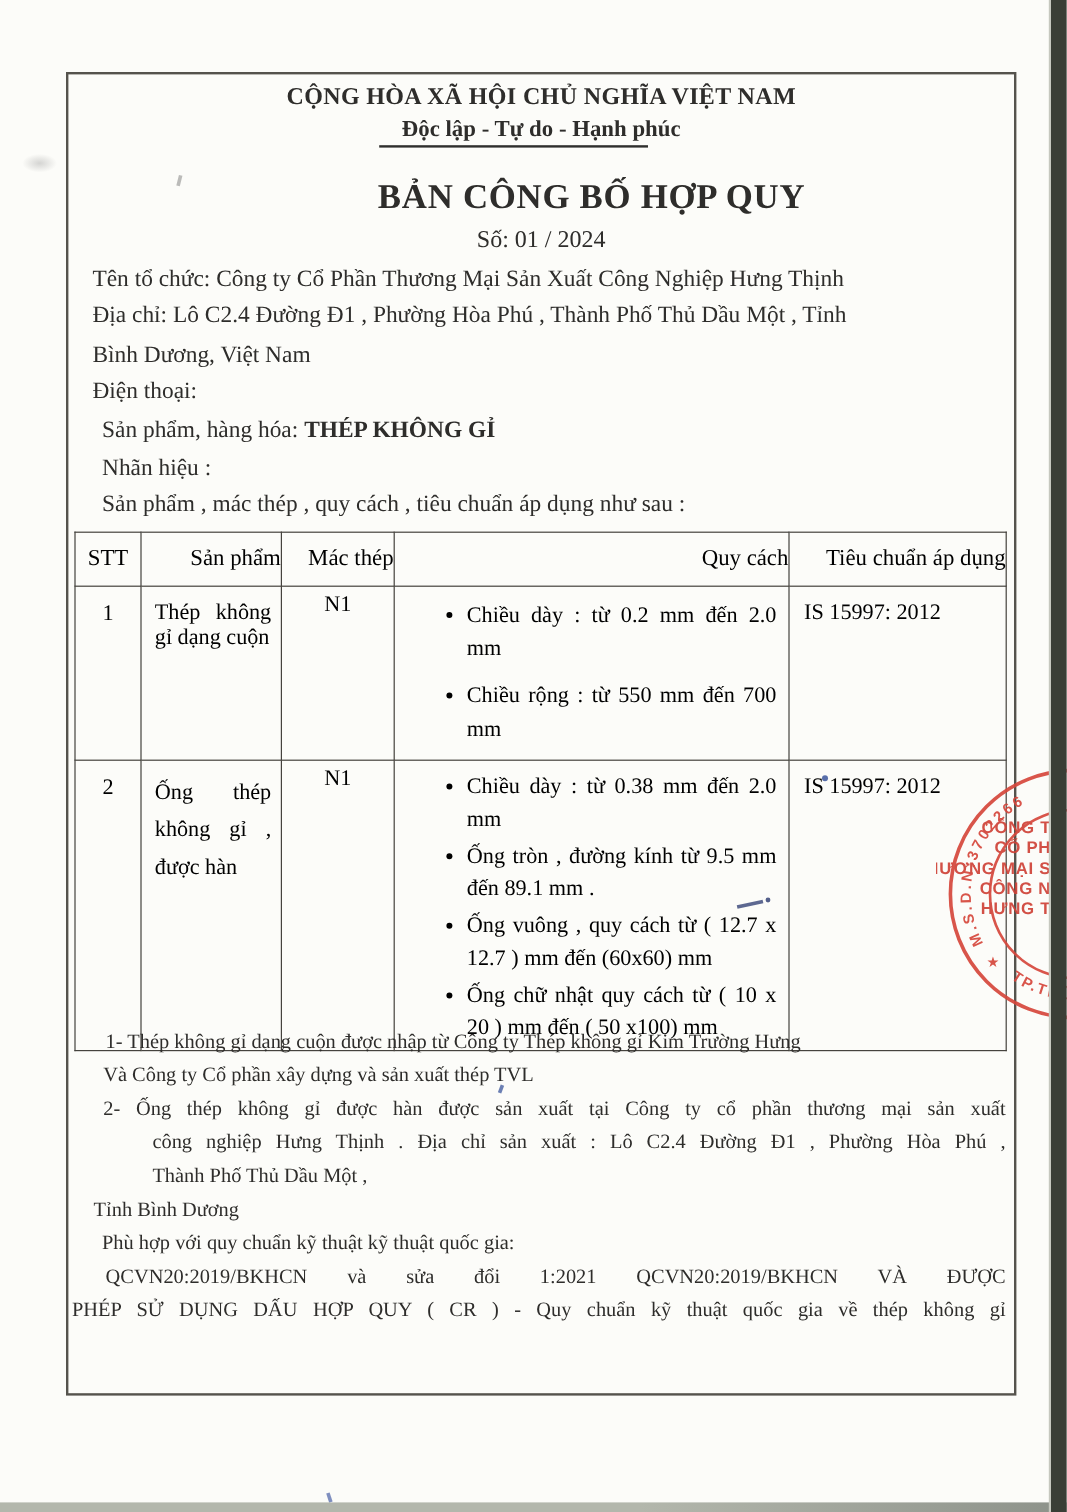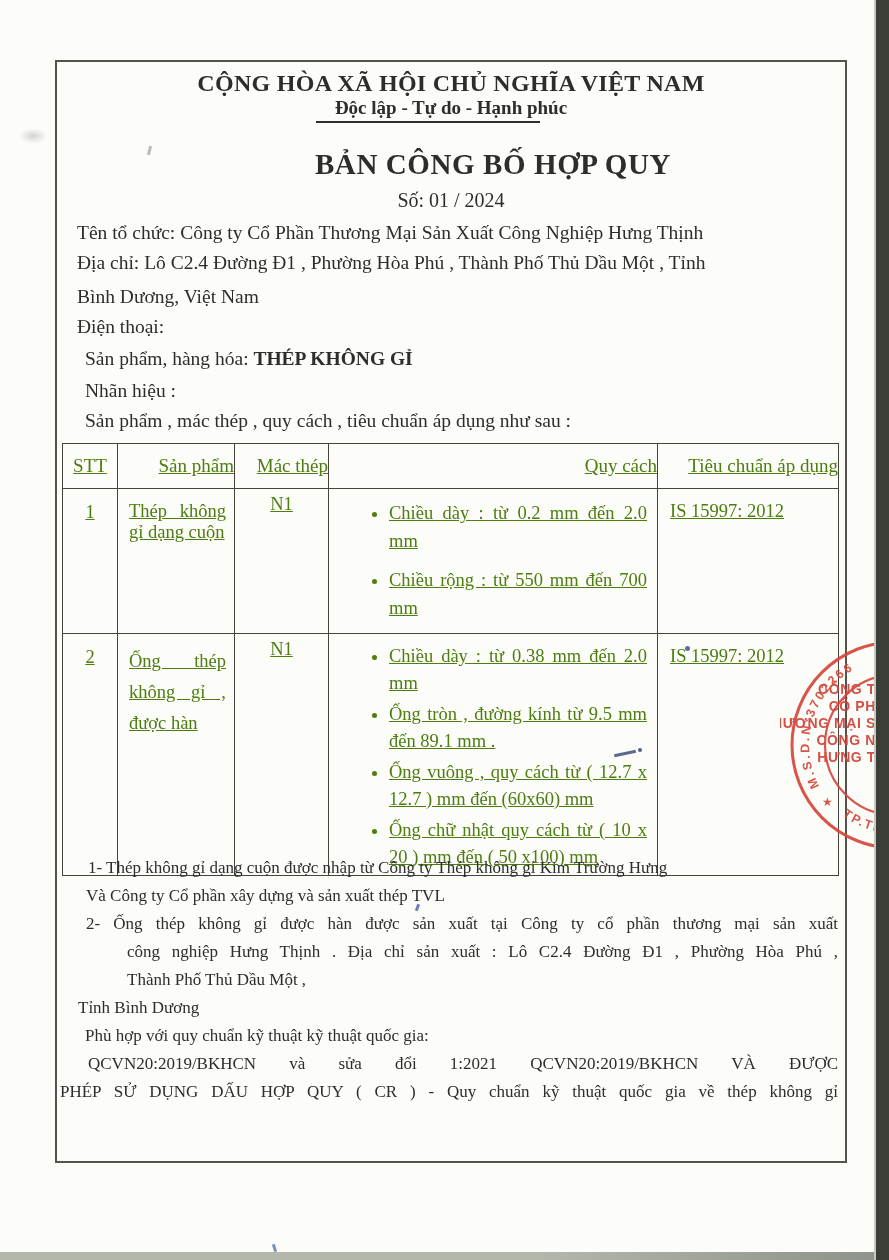--- a/index.html
+++ b/index.html
@@ -7,40 +7,40 @@
     position:relative;width:889px;height:1260px;overflow:hidden;
     background:#fcfcf9;
     font-family:"Liberation Serif","DejaVu Serif",serif;
     color:#2e2d2b;
   }
   .abs{position:absolute;}
   
   .frame{left:55px;top:60px;width:788px;height:1099px;border:2px solid #55534d;background:transparent;}
   
   .centered{left:55px;width:792px;text-align:center;}
-  .natl-title{top:70px;font-size:24px;font-weight:bold;letter-spacing:.3px;}
+  .natl-title{top:70px;font-size:20px;font-weight:bold;letter-spacing:.3px;}
   .motto{top:97px;font-size:19px;font-weight:bold;}
   .motto-underline{left:316px;top:119px;width:224px;height:2px;border-bottom:2.5px solid #2f2f2d;}
   .doc-title{top:148px;font-size:29px;font-weight:bold;letter-spacing:.6px;padding-left:42px;}
   .doc-number{top:189px;font-size:20px;}
   
   .line{font-size:19.5px;white-space:nowrap;}
   .l-org{left:77px;top:222px;}
   .l-addr1{left:77px;top:252px;}
   .l-addr2{left:77px;top:286px;}
   .l-phone{left:77px;top:316px;}
   .l-product{left:85px;top:348px;}
   .l-product b{font-weight:bold;}
   .l-brand{left:85px;top:380px;}
   .l-intro{left:85px;top:410px;}
   
   table.doc-table{
     position:absolute;left:62px;top:443px;width:776px;
     border-collapse:collapse;table-layout:fixed;
-    font-size:18.5px;color:#4d7c0f;text-decoration:underline;
+    font-size:18.5px;color:#000000;
   }
   .doc-table th,.doc-table td{border:1.6px solid #45433e;vertical-align:top;font-weight:normal;}
   .doc-table thead tr{height:45px;}
   .doc-table thead th{vertical-align:middle;text-align:right;padding:0 0 0 12px;font-size:19px;}
   .doc-table thead th.h-stt{text-align:center;padding:0;}
   .doc-table thead th.h-qc{padding-left:12px;}
   tr.row-1{height:90px;}
   tr.row-2{height:237px;}
   td.c-stt{text-align:center;padding-top:13px;}
   td.c-sp{padding:12px 8px 12px 11px;text-align:justify;}

